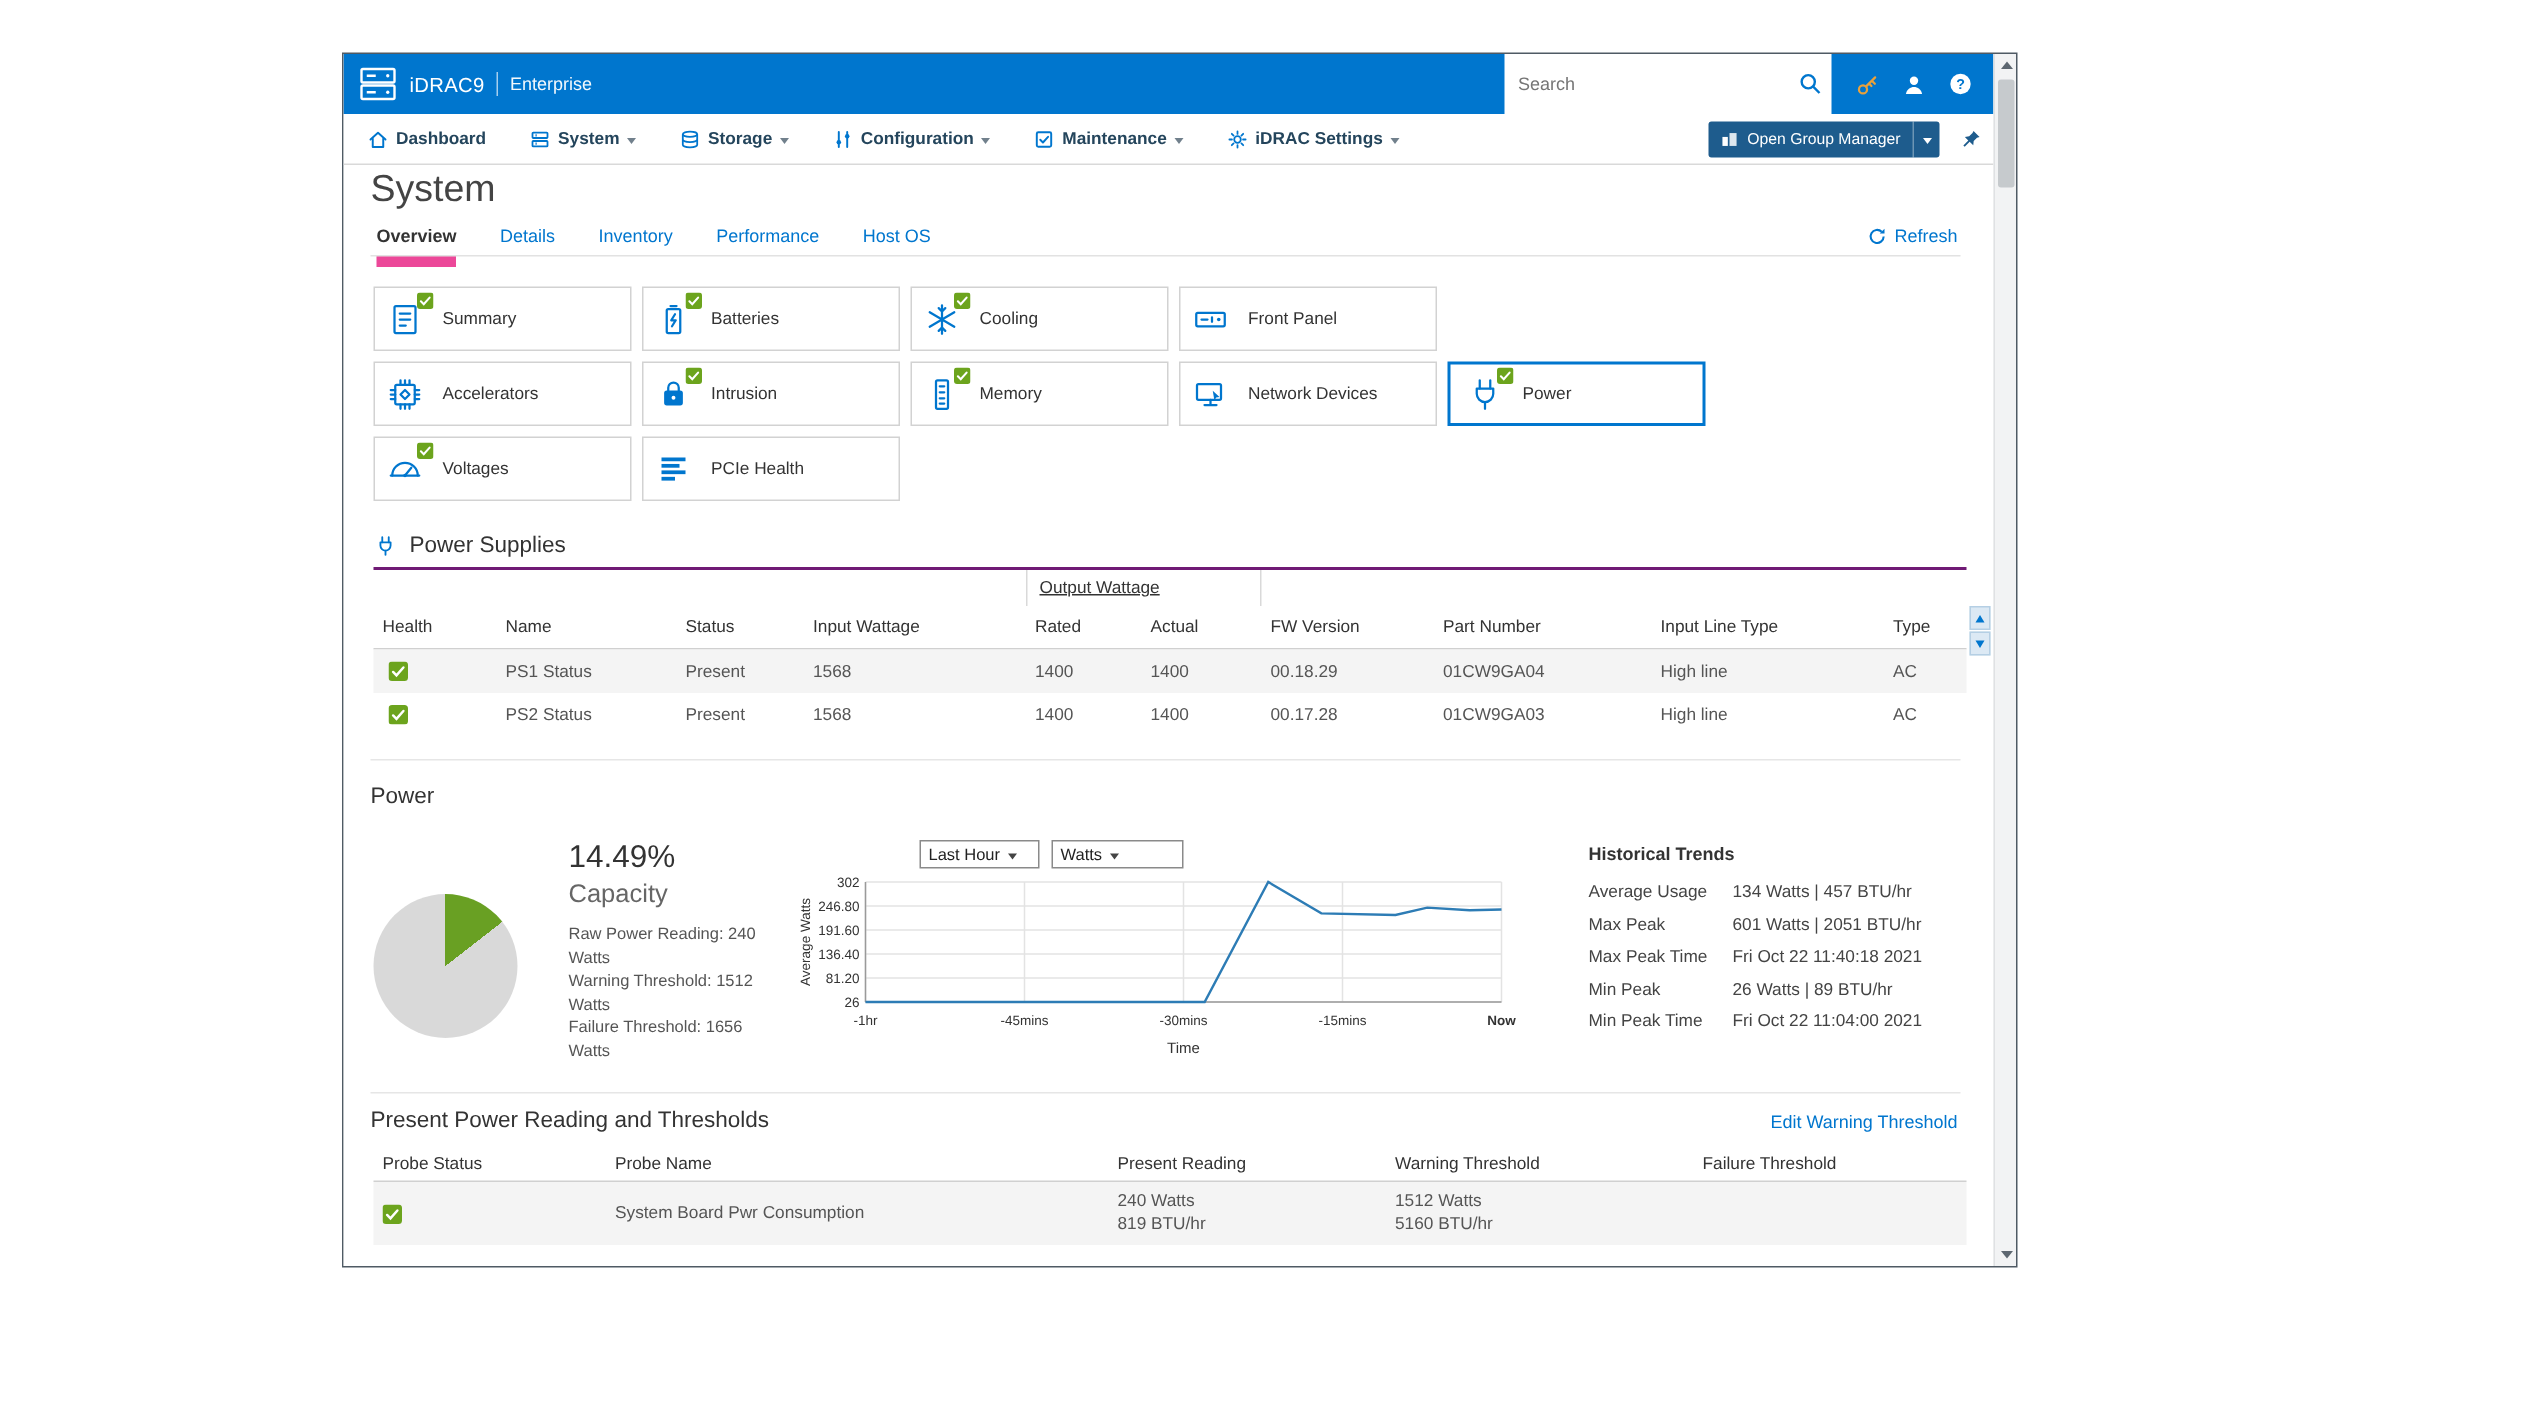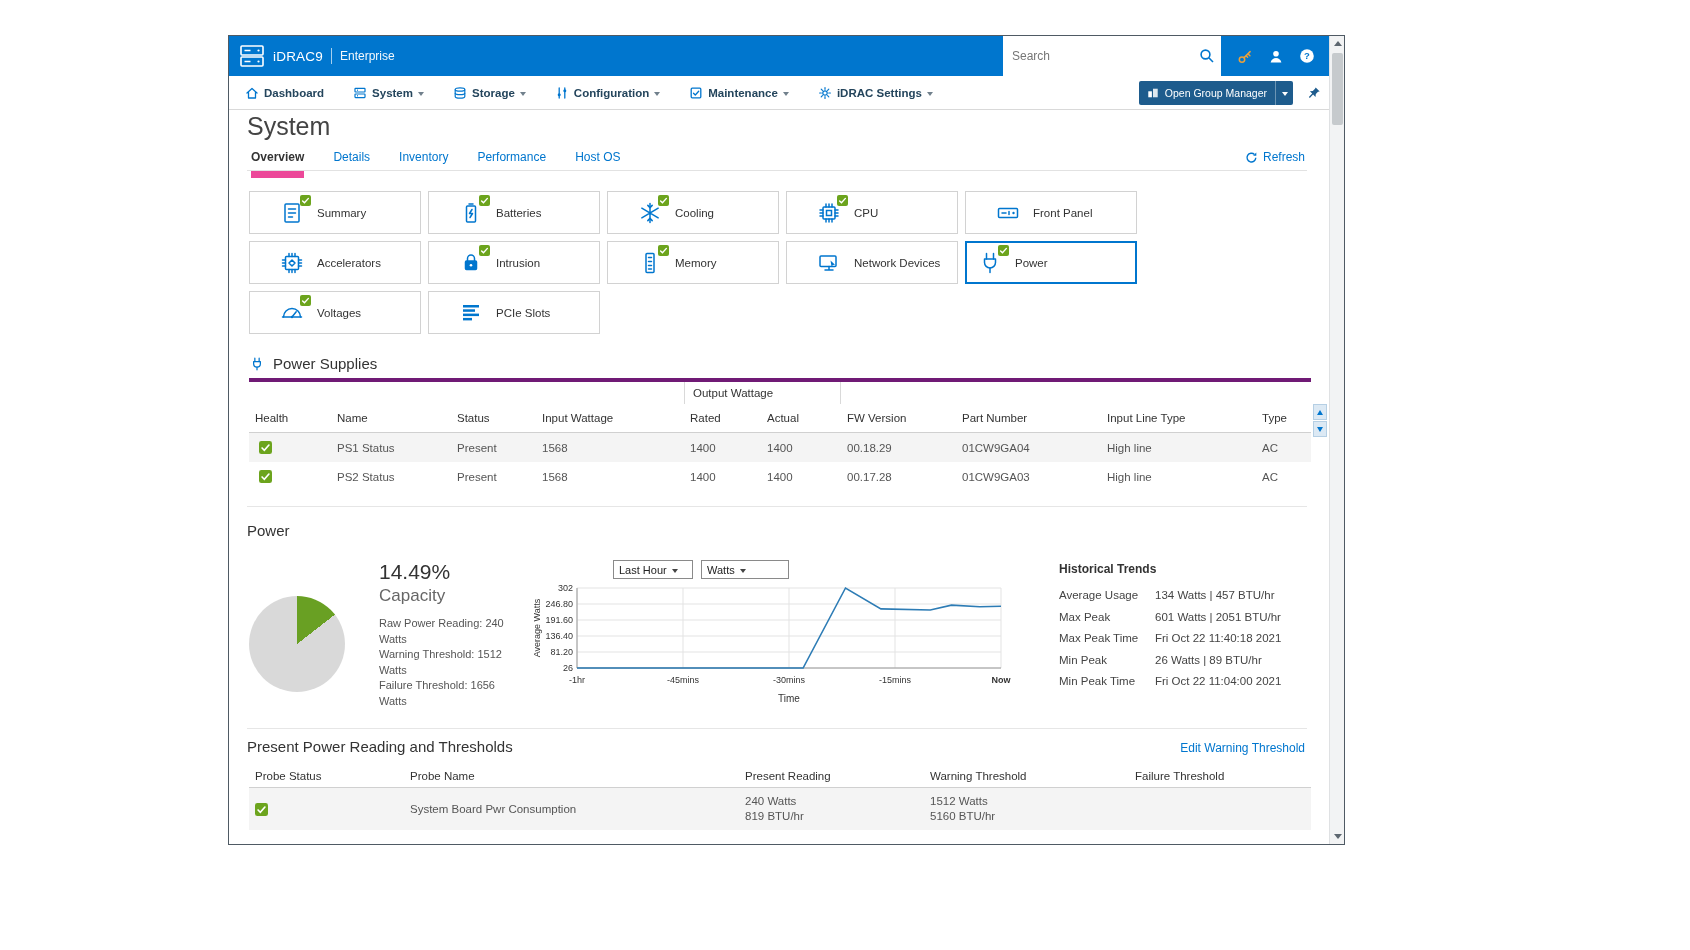--- a/index.html
+++ b/index.html
@@ -52,34 +52,34 @@
   .tab { color:#0076CE; padding-bottom:6px; cursor:pointer; }
   .tab.active { color:#333; font-weight:bold; border-bottom:8px solid #ec4899; }
   .tab-divider { position:absolute; left:18px; right:22px; top:60px; height:1px; background:#e2e2e2; }
   .refresh-link { position:absolute; right:24px; top:40px; display:flex; align-items:center; gap:5px;
                   color:#0076CE; font-size:12px; cursor:pointer; }
 
   
   .tile-row { position:absolute; left:20px; display:flex; gap:7px; }
   .tile-row.r1 { top:81px; } .tile-row.r2 { top:131px; } .tile-row.r3 { top:181px; }
   .tile { width:172px; height:43px; border:1px solid #d2d2d2; background:#fff; display:flex;
-          align-items:center; padding-left:28px; gap:11px; cursor:pointer; }
+          align-items:center; padding-left:6px; gap:11px; cursor:pointer; }
   .tile.selected { border:2px solid #0076CE; padding-left:9px; }
   .ticon-wrap { position:relative; width:28px; height:28px; display:flex; align-items:center; justify-content:center; }
   .badge { position:absolute; top:-4px; right:-5px; }
   .tile-label { font-size:11.5px; color:#333; }
 
   
   .sec-head { position:absolute; display:flex; align-items:center; gap:8px; font-size:15px; color:#333; }
   .divider { position:absolute; left:18px; right:22px; height:1px; background:#e6e6e6; }
 
   
   .ps-table { position:absolute; left:20px; top:268px; width:1062px; font-size:11.5px; }
   .ps-grid { display:grid; grid-template-columns:82px 120px 85px 148px 77px 80px 115px 145px 155px 1fr; }
-  .ps-group-row { border-top:4px solid #701a75; height:26px; }
+  .ps-group-row { border-top:2px solid #701a75; height:26px;text-decoration:underline; }
   .ps-group-cell { grid-column:5/7; border-left:1px solid #d9d9d9; border-right:1px solid #d9d9d9;
                    display:flex; align-items:center; padding-left:8px; color:#333; }
   .ps-head-row { height:29px; border-bottom:1px solid #d0d0d0; }
   .th { display:flex; align-items:center; padding-left:6px; color:#333; }
   .ps-data-row { height:29px; }
   .ps-data-row.odd { background:#f4f4f4; }
   .td { display:flex; align-items:center; padding-left:6px; color:#555; }
   .mini-scroll { position:absolute; right:2px; top:294px; width:14px; display:flex; flex-direction:column; gap:1px; }
   .mini-btn { width:14px; height:16px; background:#dce9f4; border:1px solid #b5cfe4; display:flex;
               align-items:center; justify-content:center; cursor:pointer; }
@@ -287,34 +287,20 @@
           <svg class="badge" width="11" height="11" viewBox="0 0 11 11">
             <rect width="11" height="11" rx="2" fill="#6CA41D"></rect>
               <path d="M2.6 5.9L4.5 7.8 8.4 3.4" stroke="#fff" stroke-width="1.4" fill="none" stroke-linecap="round"></path>
           </svg>
         </span>
         <span class="tile-label">Cooling</span>
       </div>
       <div class="tile">
         <span class="ticon-wrap">
           <svg width="26" height="26" viewBox="0 0 26 26" fill="none" stroke="#0076CE" stroke-width="1.5" stroke-linecap="round">
-            <rect x="7" y="7" width="12" height="12" rx="1"></rect>
-              <rect x="10.5" y="10.5" width="5" height="5"></rect>
-            <path d="M10 4v3M13 4v3M16 4v3M10 19v3M13 19v3M16 19v3M4 10h3M4 13h3M4 16h3M19 10h3M19 13h3M19 16h3"></path>
-          </svg>
-          <svg class="badge" width="11" height="11" viewBox="0 0 11 11">
-            <rect width="11" height="11" rx="2" fill="#6CA41D"></rect>
-              <path d="M2.6 5.9L4.5 7.8 8.4 3.4" stroke="#fff" stroke-width="1.4" fill="none" stroke-linecap="round"></path>
-          </svg>
-        </span>
-        <span class="tile-label">CPU</span>
-      </div>
-      <div class="tile">
-        <span class="ticon-wrap">
-          <svg width="26" height="26" viewBox="0 0 26 26" fill="none" stroke="#0076CE" stroke-width="1.5" stroke-linecap="round">
             <rect x="3.5" y="8.5" width="19" height="9" rx="1"></rect>
               <path d="M7 13h4M14 11.5v3"></path>
             <circle cx="18.5" cy="13" r="1.2" fill="#0076CE" stroke="none"></circle>
           </svg>
 
         </span>
         <span class="tile-label">Front Panel</span>
       </div>
     </div>
 
@@ -405,21 +391,21 @@
           <svg width="26" height="26" viewBox="0 0 26 26">
             <g fill="#0076CE">
               <rect x="5" y="5" width="16" height="2.5"></rect>
                 <rect x="5" y="9.3" width="12" height="2.5"></rect>
               <rect x="5" y="13.6" width="16" height="2.5"></rect>
                 <rect x="5" y="17.9" width="9" height="2.5"></rect>
             </g>
           </svg>
 
         </span>
-        <span class="tile-label">PCIe Slots</span>
+        <span class="tile-label">PCIe Health</span>
       </div>
     </div>
 
     <div class="sec-head" style="left:20px; top:245px;">
       <svg width="16" height="16" viewBox="0 0 26 26" fill="none" stroke="#0076CE" stroke-width="2" stroke-linecap="round" stroke-linejoin="round">
         <path d="M9.5 3.5V9M16.5 3.5V9"></path>
           <path d="M7.5 9h11v3.5a5.5 5.5 0 0 1-11 0z"></path>
           <path d="M13 18v4.5"></path>
       </svg>
       <span>Power Supplies</span>

